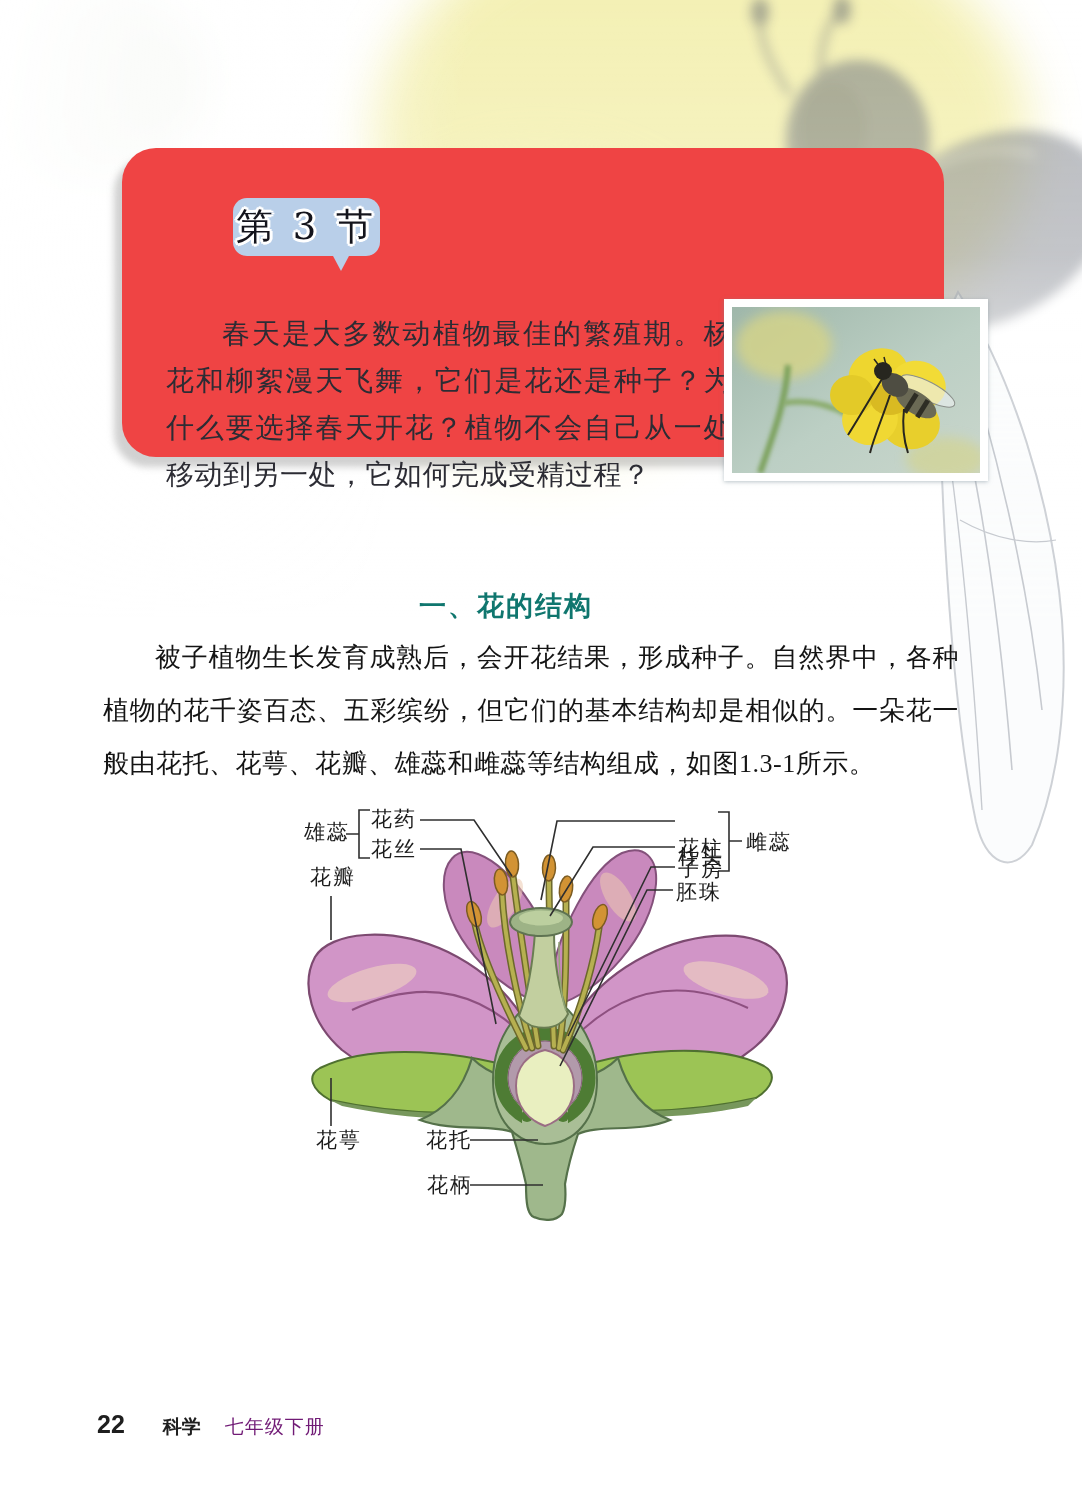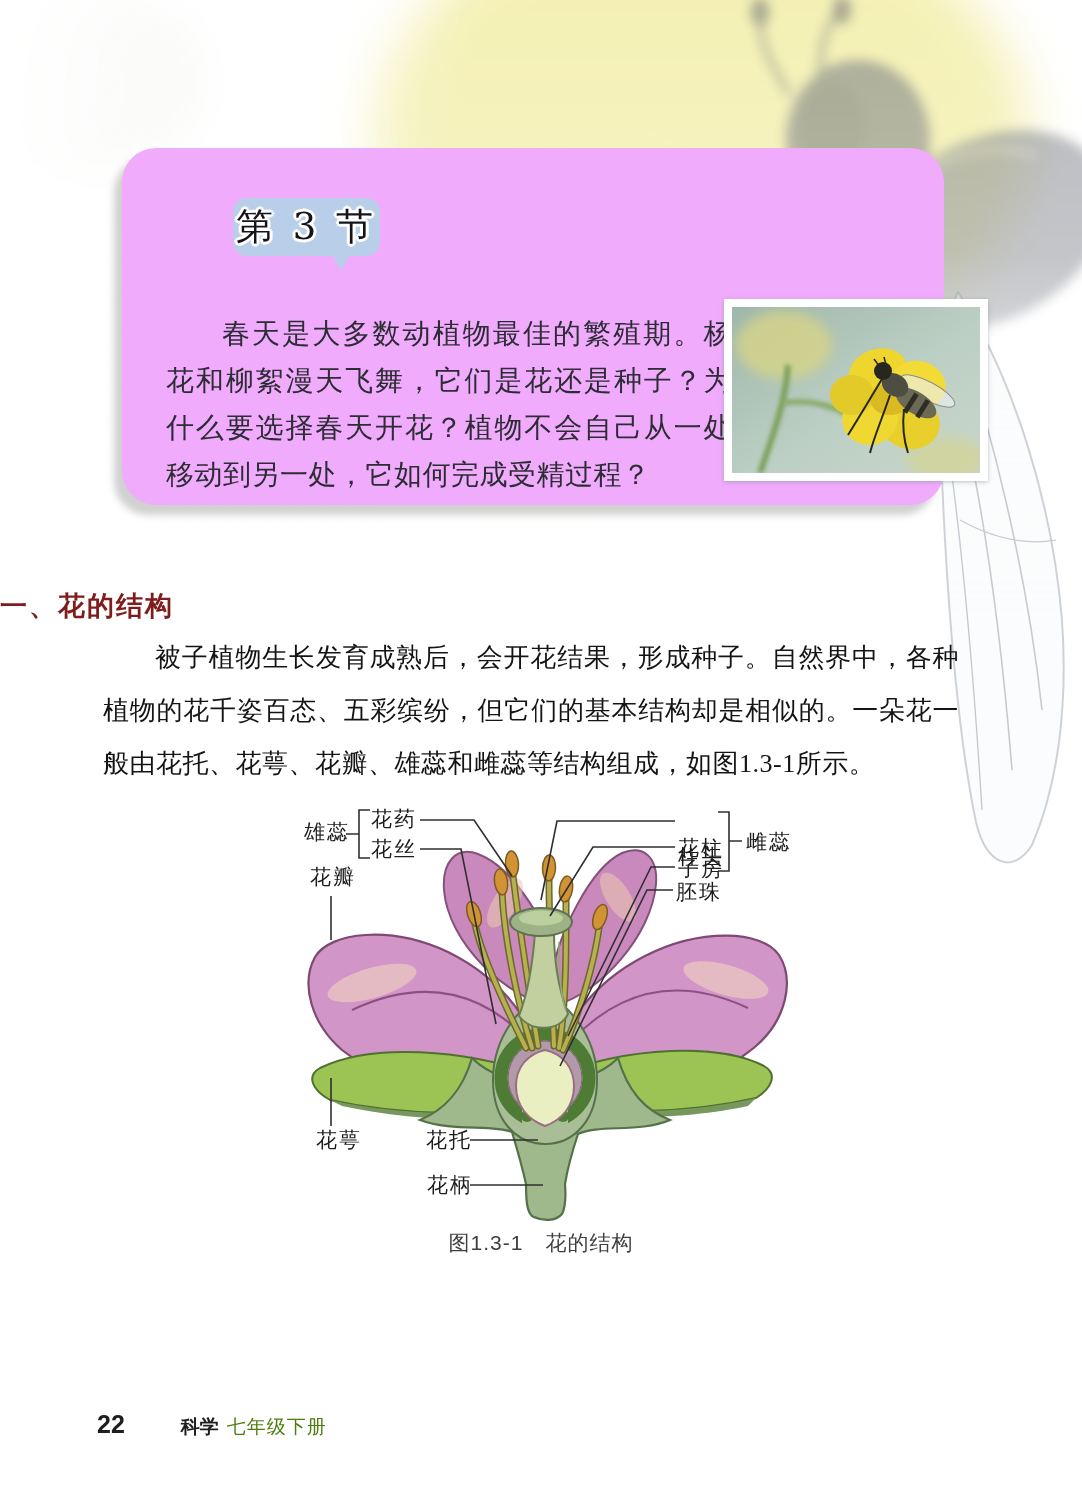--- a/index.html
+++ b/index.html
@@ -14,22 +14,22 @@
   #bg-art{position:absolute;left:0;top:0;z-index:1;}
   #bg-wash{
     position:absolute;left:0;top:0;width:1082px;height:980px;z-index:2;
     background:
       linear-gradient(100deg,#ffffff 0%,rgba(255,255,255,.7) 14%,rgba(255,255,255,0) 38%),
       linear-gradient(180deg,rgba(255,255,255,.28) 0%,rgba(255,255,255,.42) 26%,rgba(255,255,255,.78) 46%,#ffffff 63%);
   }
   #bg-wing{position:absolute;left:0;top:0;z-index:3;opacity:.55;}
   
   #intro-panel{
-    position:absolute;left:122px;top:148px;width:822px;height:357px;z-index:4;
-    background:#f0abfc;border-radius:34px;
+    position:absolute;left:122px;top:148px;width:822px;height:309px;z-index:4;
+    background:#ef4444;border-radius:34px;
     box-shadow:-8px 10px 7px rgba(140,140,140,.40);
   }
   #section-badge{
     position:absolute;left:111px;top:50px;width:147px;height:58px;z-index:5;
     background:#b9cfe9;border-radius:14px;
     display:flex;align-items:center;justify-content:center;
   }
   #badge-tail{
     position:absolute;left:210px;top:106px;width:0;height:0;z-index:5;
     border-left:9px solid transparent;border-right:9px solid transparent;
@@ -49,43 +49,43 @@
     font-size:28px;line-height:47px;color:#2c2c34;text-indent:2em;
     text-align:justify;letter-spacing:.5px;
   }
   #intro-photo{
     position:absolute;left:602px;top:151px;width:248px;height:166px;z-index:6;
     background:#b4c8bd;border:8px solid #ffffff;
     box-shadow:0 1px 4px rgba(120,140,150,.5);
   }
   
   #section-heading{
-    position:absolute;left:0;top:588px;width:1012px;z-index:6;text-align:left;
-    font-size:27px;font-weight:bold;color:#7f1d1d;letter-spacing:2px;
+    position:absolute;left:0;top:588px;width:1012px;z-index:6;text-align:center;
+    font-size:27px;font-weight:bold;color:#0f766e;letter-spacing:2px;
   }
   #body-paragraph{
     position:absolute;left:103px;top:631px;width:856px;z-index:6;
     font-size:26px;line-height:53px;color:#141414;text-indent:2em;
     text-align:justify;letter-spacing:.5px;
   }
   
   #figure{position:absolute;left:280px;top:795px;width:560px;height:430px;z-index:6;}
   #flower-svg{position:absolute;left:0;top:0;}
   .fig-label{
     position:absolute;font-size:21px;color:#1c1c1c;letter-spacing:2px;white-space:nowrap;
   }
   #figure-caption{
     position:absolute;left:0;top:1229px;width:1082px;z-index:6;text-align:center;
     font-size:21px;color:#3f3f3f;letter-spacing:1px;
   }
   
   #footer{position:absolute;left:97px;top:1410px;z-index:6;display:flex;align-items:baseline;}
   #footer-page{font-size:25px;font-weight:bold;color:#1e1e1e;}
-  #footer-book{font-size:19px;font-weight:bold;color:#1e1e1e;margin-left:56px;}
-  #footer-volume{font-size:19px;color:#4d7c0f;margin-left:8px;letter-spacing:1px;}
+  #footer-book{font-size:19px;font-weight:bold;color:#1e1e1e;margin-left:38px;}
+  #footer-volume{font-size:19px;color:#701a75;margin-left:24px;letter-spacing:1px;}
 </style>
 </head>
 <body>
 
 <div id="page">
 
   <svg id="bg-art" width="1082" height="980" viewBox="0 0 1082 980">
     <defs>
       <filter id="blur25" x="-60%" y="-60%" width="220%" height="220%">
           <feGaussianBlur stdDeviation="25"></feGaussianBlur>
@@ -269,21 +269,20 @@
     <span class="fig-label font-kai" style="left:398px;top:20px;margin-top:28px;">柱头</span>
     <span class="fig-label font-kai" style="left:398px;top:39px;">花柱</span>
     <span class="fig-label font-kai" style="left:398px;top:60px;text-align:center;">子房</span>
     <span class="fig-label font-kai" style="left:396px;top:83px;">胚珠</span>
     <span class="fig-label font-kai" style="left:466px;top:33px;">雌蕊</span>
     <span class="fig-label font-kai" style="left:36px;top:331px;">花萼</span>
     <span class="fig-label font-kai" style="left:146px;top:331px;">花托</span>
     <span class="fig-label font-kai" style="left:147px;top:376px;">花柄</span>
   </div>
 
-  <div id="figure-caption" class="font-hei">图1.3-1　花的结构</div>
 
   <div id="footer">
     <span id="footer-page" class="font-hei">22</span>
     <span id="footer-book" class="font-hei">科学</span>
     <span id="footer-volume" class="font-hei">七年级下册</span>
   </div>
 
 </div>
 
 </body></html>

